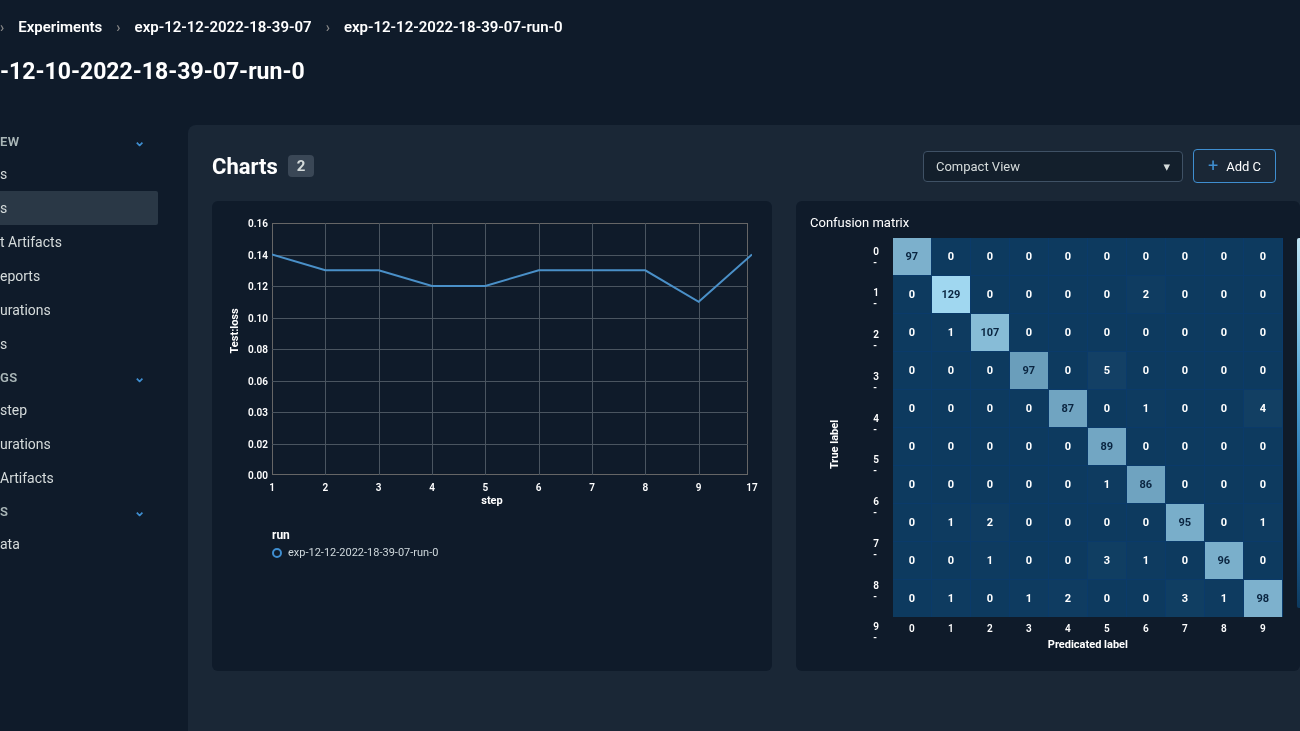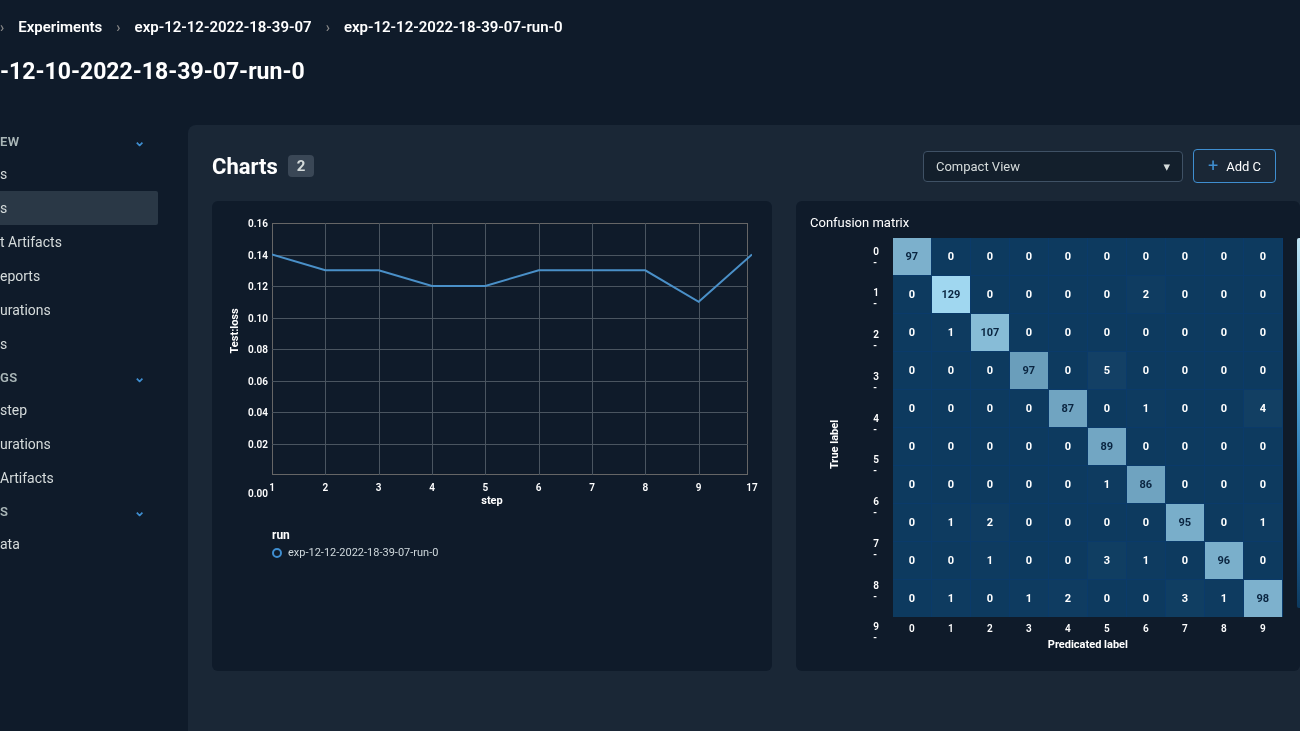--- a/index.html
+++ b/index.html
@@ -266,25 +266,25 @@
       </div>
     </div>
 
     <div class="panels">
 
       <div class="panel" style="flex:0 0 560px">
         <div class="linechart-wrap" id="linechart">
           <div class="grid"></div>
           <span class="ylabel">Test:loss</span>
           <span class="xlabel">step</span>
-        <div class="ytick" style="top: 278px;">0.00</div>
+        <div class="ytick" style="top: 260px;">0.00</div>
             <div class="gridline-h" style="top: 228.5px;"></div>
             <div class="ytick" style="top: 228.5px;">0.02</div>
             <div class="gridline-h" style="top: 197px;"></div>
-            <div class="ytick" style="top: 197px;">0.04</div>
+            <div class="ytick" style="top: 197px;">0.03</div>
             <div class="gridline-h" style="top: 165.5px;"></div>
             <div class="ytick" style="top: 165.5px;">0.06</div>
             <div class="gridline-h" style="top: 134px;"></div>
             <div class="ytick" style="top: 134px;">0.08</div>
             <div class="gridline-h" style="top: 102.5px;"></div>
             <div class="ytick" style="top: 102.5px;">0.10</div>
             <div class="gridline-h" style="top: 71px;"></div>
             <div class="ytick" style="top: 71px;">0.12</div>
             <div class="gridline-h" style="top: 39.5px;"></div>
             <div class="ytick" style="top: 39.5px;">0.14</div>

